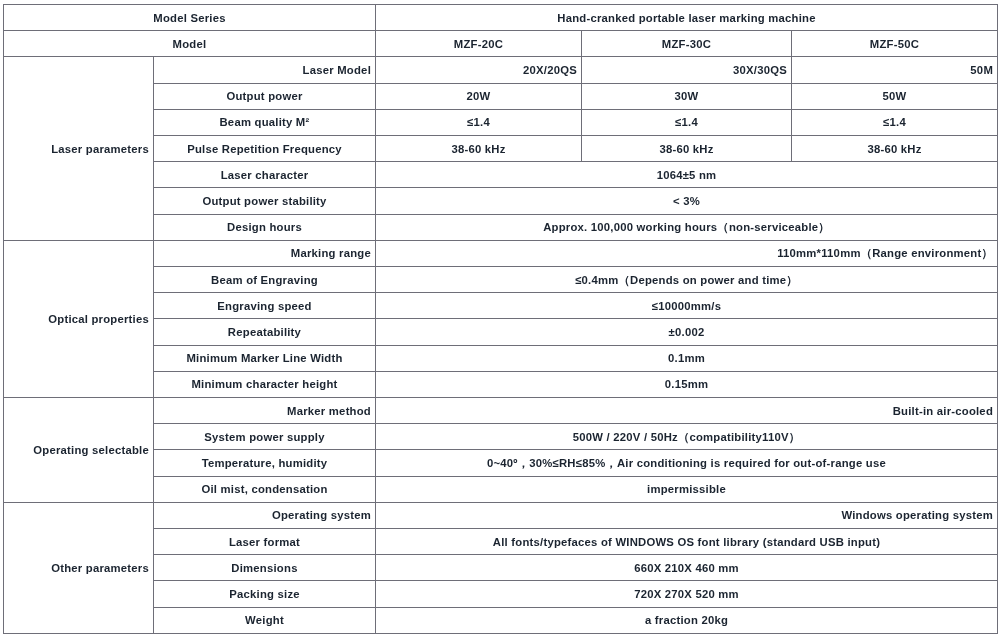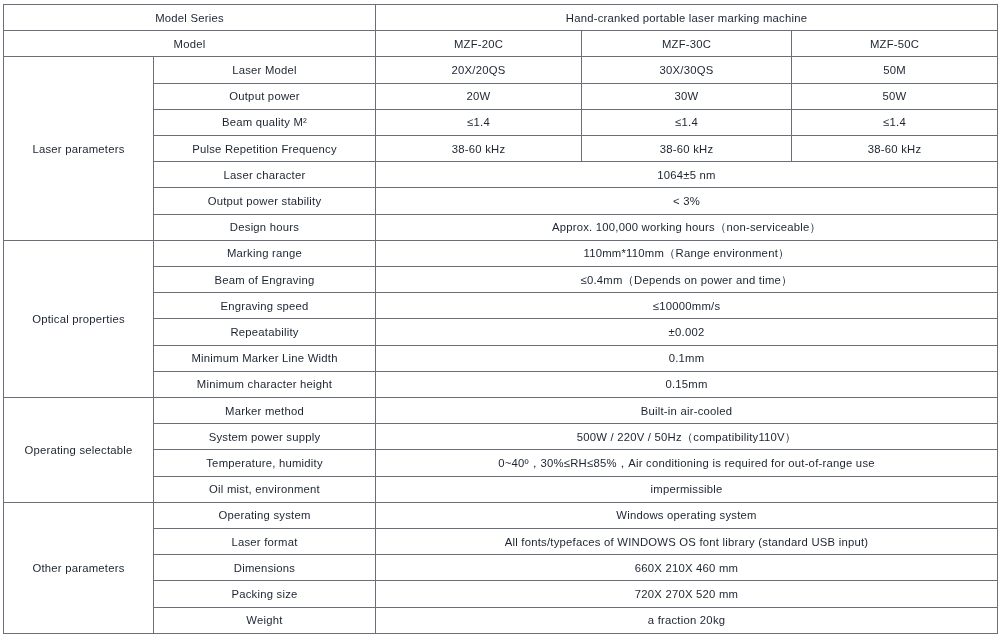--- a/index.html
+++ b/index.html
@@ -13,20 +13,21 @@
     font-family: "Liberation Sans", sans-serif;
     color: #1b2430;
     overflow: hidden;
   }
 
   #spec-sheet {
     width: 1000px;
     height: 637px;
     box-sizing: border-box;
     padding: 4px 3px 3px 3px;
+    font-weight: bold;
   }
 
   table.spec-table {
     width: 994px;
     height: 630px;
     border-collapse: collapse;
     table-layout: fixed;
     border: 1.6px solid #3c3c46;
   }
 
@@ -61,20 +62,21 @@
     border-bottom-color: #3c3c46;
   }
   td.group-cell {
     border-right-width: 1.6px;
     border-right-color: #3c3c46;
     font-size: 11.4px;
   }
   tr.section-start > td {
     border-top-width: 1.6px;
     border-top-color: #3c3c46;
+    text-align: right;
   }
   td.v-split {
     border-left-width: 1.6px;
     border-left-color: #3c3c46;
   }
   td.param-cell {
     border-left-width: 1.6px;
     border-left-color: #3c3c46;
   }
   td.val-start {
@@ -174,21 +176,21 @@
         </tr>
         <tr>
           <td class="param-cell">System power supply</td>
           <td class="val-start" colspan="3">500W / 220V / 50Hz（compatibility110V）</td>
         </tr>
         <tr>
           <td class="param-cell">Temperature, humidity</td>
           <td class="val-start" colspan="3">0~40º，30%≤RH≤85%，Air conditioning is required for out-of-range use</td>
         </tr>
         <tr>
-          <td class="param-cell">Oil mist, environment</td>
+          <td class="param-cell">Oil mist, condensation</td>
           <td class="val-start" colspan="3">impermissible</td>
         </tr>
         <tr class="section-start">
           <td class="group-cell" rowspan="5">Other parameters</td>
           <td class="param-cell">Operating system</td>
           <td class="val-start" colspan="3">Windows operating system</td>
         </tr>
         <tr>
           <td class="param-cell">Laser format</td>
           <td class="val-start" colspan="3">All fonts/typefaces of WINDOWS OS font library (standard USB input)</td>

